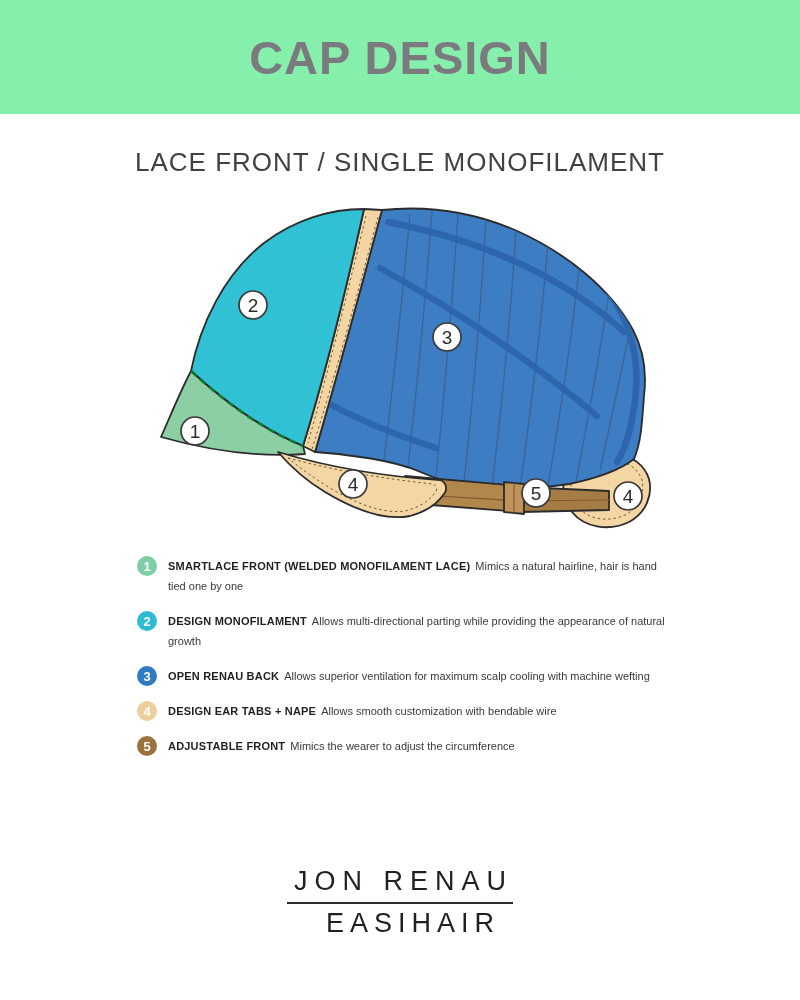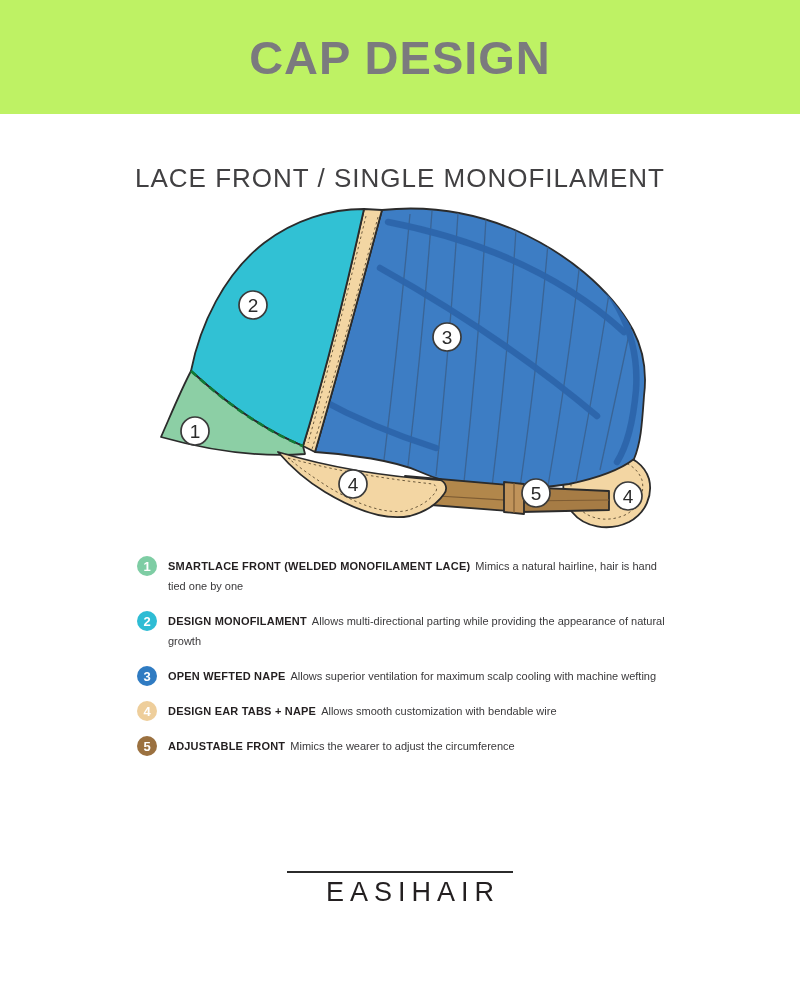--- a/index.html
+++ b/index.html
@@ -1,27 +1,27 @@
 <!DOCTYPE html>
 <html><head>
 <meta charset="utf-8">
 <style>
   html,body{margin:0;padding:0;}
   body{
     width:800px;height:1000px;position:relative;background:#ffffff;
     font-family:"Liberation Sans", sans-serif;overflow:hidden;
   }
   .header{
-    position:absolute;top:0;left:0;width:800px;height:114px;background:#bef264;
+    position:absolute;top:0;left:0;width:800px;height:114px;background:#86efac;
     display:flex;align-items:center;justify-content:center;
   }
   .header h1{margin:0;font-size:47px;font-weight:bold;color:#7b7a7e;letter-spacing:1px;}
   .subtitle{
     position:absolute;top:147px;left:0;width:100%;text-align:center;
-    font-size:26px;font-weight:400;color:#414042;letter-spacing:1px;margin-top:16px;
+    font-size:26px;font-weight:400;color:#414042;letter-spacing:1px;
   }
   svg.diagram{position:absolute;top:195px;left:0;}
 
   
   .oln{stroke:#2b2b2b;stroke-width:1.8;stroke-linejoin:round;}
   .stitch{fill:none;stroke:#6d5b3d;stroke-width:1;stroke-dasharray:2.5 2.8;}
   .weft{fill:none;stroke-width:6.5;stroke-linecap:round;opacity:.95;}
   .seam{fill:none;stroke-width:1.3;opacity:.85;}
   .dashline{fill:none;stroke-width:2.7;stroke-dasharray:7 5;}
   .strapseam{stroke:#7e5c33;stroke-width:1.2;}
@@ -159,34 +159,35 @@
   </div>
 
   <div class="legend-row">
     <div class="dot" style="background: rgb(46, 188, 212);">2</div>
     <div class="legend-text"><strong>DESIGN MONOFILAMENT</strong><span class="desc">Allows multi-directional parting while providing the appearance of natural growth</span>
     </div>
   </div>
 
   <div class="legend-row">
     <div class="dot" style="background: rgb(47, 123, 194);">3</div>
-    <div class="legend-text"><strong>OPEN WEFTED NAPE</strong><span class="desc">Allows superior ventilation for maximum scalp cooling  with machine wefting</span>
+    <div class="legend-text"><strong>OPEN RENAU BACK</strong><span class="desc">Allows superior ventilation for maximum scalp cooling  with machine wefting</span>
     </div>
   </div>
 
   <div class="legend-row">
     <div class="dot" style="background: rgb(238, 206, 155);">4</div>
     <div class="legend-text"><strong>DESIGN EAR TABS + NAPE</strong><span class="desc">Allows smooth customization with bendable wire</span>
     </div>
   </div>
 
   <div class="legend-row">
     <div class="dot" style="background: rgb(155, 113, 64);">5</div>
     <div class="legend-text"><strong>ADJUSTABLE FRONT</strong><span class="desc">Mimics the wearer to adjust the circumference</span>
     </div>
   </div>
 
 </div>
 
 <div class="logo">
+  <div class="brand1">JON RENAU</div>
   <div class="rule"></div>
   <div class="brand2">EASIHAIR</div>
 </div>
 
 </body></html>

